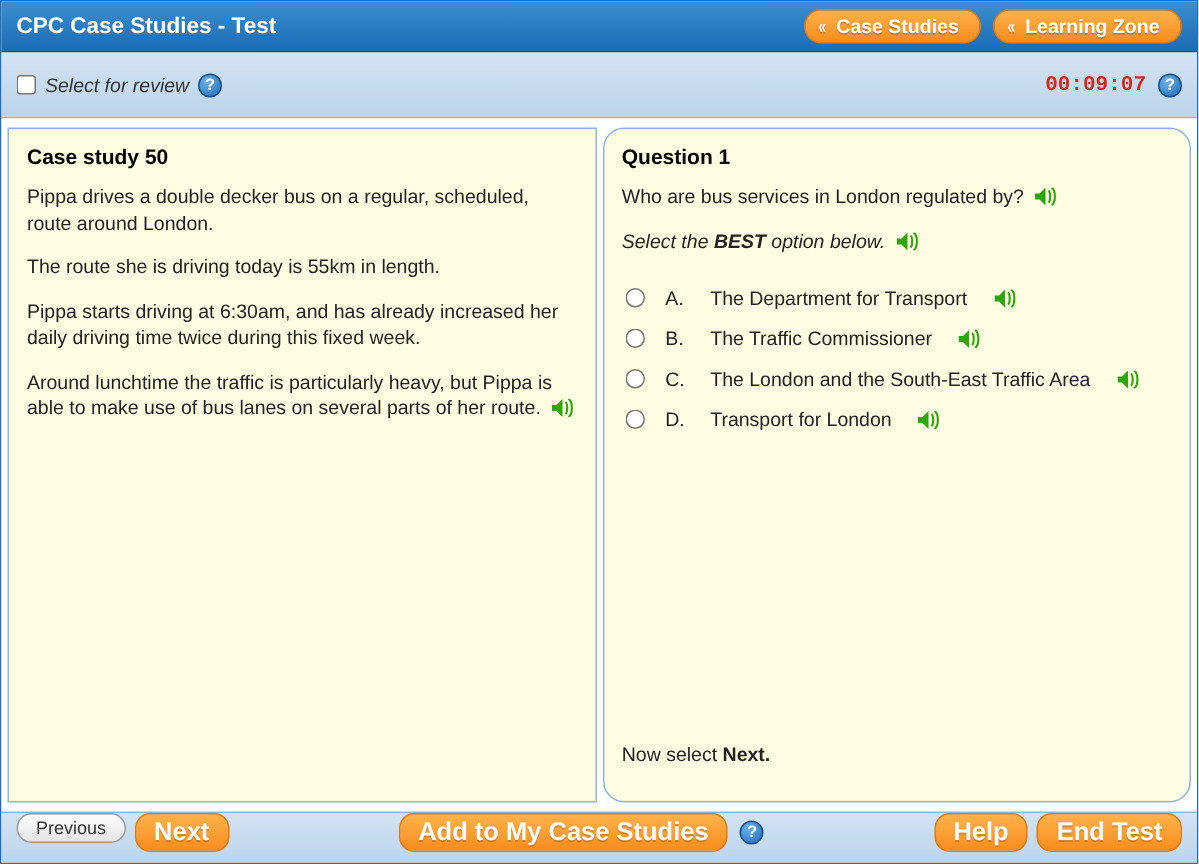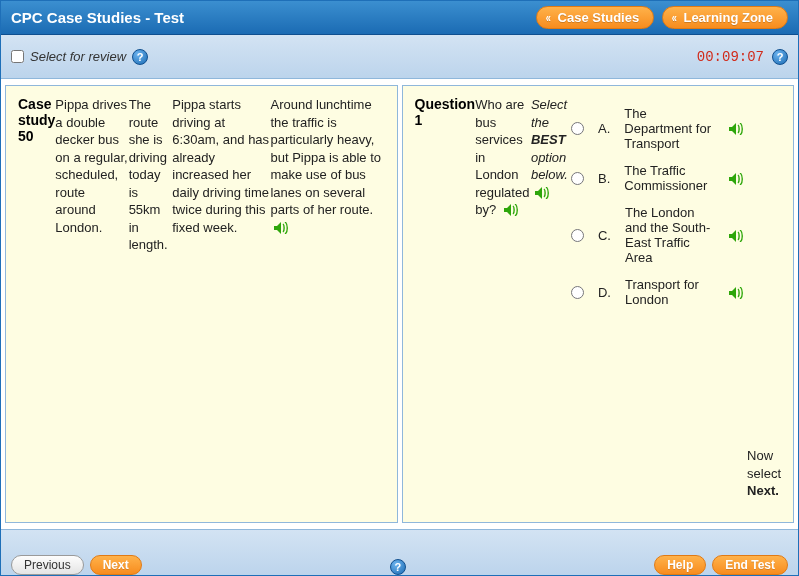--- a/index.html
+++ b/index.html
@@ -66,21 +66,21 @@
     padding: 0 10px;
     border-bottom: 1px solid #8fb7db;
     color: #333;
     font-size: 13px;
     font-style: italic;
   }
   .subbar .left { display: flex; align-items: center; gap: 6px; flex: 1; }
   .subbar input[type=checkbox]{ width:13px; height:13px; }
   .timer {
     color: #d12a1a;
-    font-weight: normal;
+    font-weight: bold;
     font-style: normal;
     font-size: 14px;
     margin-right: 8px;
     font-family: "Courier New", monospace;
   }
   .help-circle {
     width: 16px; height: 16px;
     background: radial-gradient(circle at 35% 30%, #6db4ef, #1b6bb3);
     border-radius: 50%;
     color: #fff;
@@ -99,24 +99,24 @@
     display: flex;
     background: #fff;
   }
   .panel {
     background: #fefde2;
     border: 1px solid #8fb7db;
     margin: 6px 4px;
     padding: 10px 12px;
     overflow: auto;
     display:flex;
-    flex-direction:row;
+    flex-direction:column;
   }
   .panel.left { flex: 1; margin-right: 2px; }
-  .panel.right { flex: 1; margin-left: 2px; position: relative; }
+  .panel.right { flex: 1; margin-left: 2px; position: relative; border-radius: 14px; }
   .panel h2 { font-size: 14px; font-weight: bold; margin-bottom: 10px; color:#000; }
   .panel p { margin-bottom: 12px; line-height: 1.35; color:#222; }
   .audio-icon {
     display: inline-block;
     color: #2ea60a;
     font-weight: bold;
     margin-left: 4px;
     cursor: pointer;
   }
   .audio-icon svg { vertical-align: -2px; }
@@ -138,44 +138,44 @@
   .bottom-hint {
     margin-top: auto;
     padding-top: 30px;
     color:#222;
   }
   .bottom-hint b { font-weight: bold; }
 
   
   .footer {
     background: linear-gradient(to bottom, #d3e3f3, #bcd4ec);
-    height: 46px;
-    display: flex;
-    align-items: flex-end;
+    height: 34px;
+    display: flex;
+    align-items: flex-start;
     padding: 0 10px;
     border-top: 1px solid #8fb7db;
     gap: 6px;
   }
   .footer .spacer { flex: 1; display:flex; justify-content:center; align-items:center; gap:8px;}
   .footer .rightside { display:flex; gap:6px; align-items:center;}
   .btn-grey {
     background: linear-gradient(to bottom, #fdfdfd, #e4e4e4);
     border: 1px solid #9a9a9a;
     border-radius: 10px;
     padding: 2px 12px;
     font-size: 12px;
     cursor: pointer;
     color:#333;
   }
   .btn-orange {
     background: linear-gradient(to bottom, #ffb24a, #f78c1e);
     border: 1px solid #e07a14;
     border-radius: 10px;
     padding: 2px 12px;
-    font-size: 12px;
+    font-size: 17px;
     font-weight: bold;
     color: #fff;
     cursor: pointer;
     text-shadow: 0 1px 0 rgba(0,0,0,0.15);
   }
   .btn-green {
     background: linear-gradient(to bottom, #49c048, #1f9a1f);
     border: 1px solid #177b17;
     border-radius: 10px;
     padding: 2px 12px;
@@ -304,20 +304,21 @@
       <p class="bottom-hint">
         <span>Now select </span><b>Next.</b>
       </p>
     </div>
   </div>
 
   <div class="footer">
     <button class="btn-grey">Previous</button>
     <button class="btn-orange">Next</button>
     <div class="spacer">
+      <button class="btn-orange">Add to My Case Studies</button>
       <span class="help-circle">?</span>
     </div>
     <div class="rightside">
       <button class="btn-orange">Help</button>
       <button class="btn-orange">End Test</button>
     </div>
   </div>
 
 </div>
 

